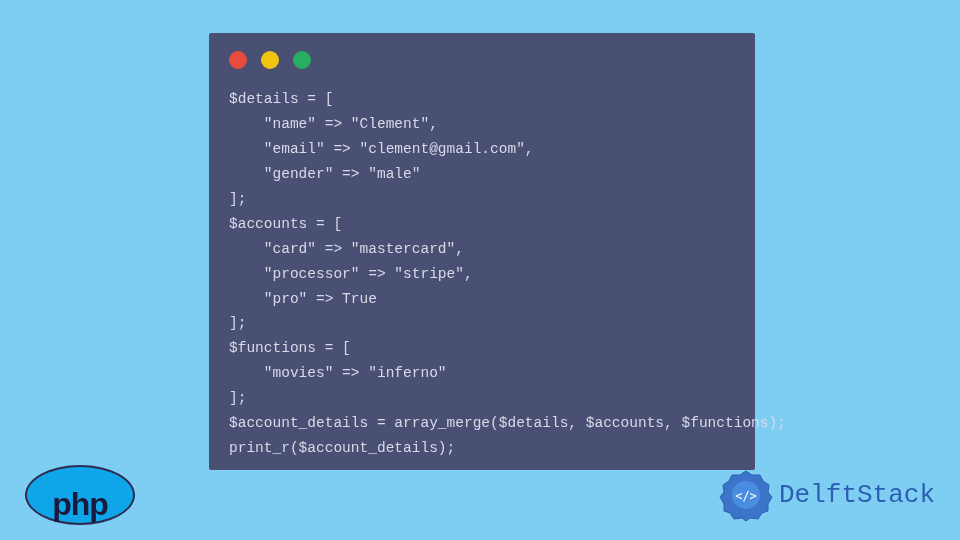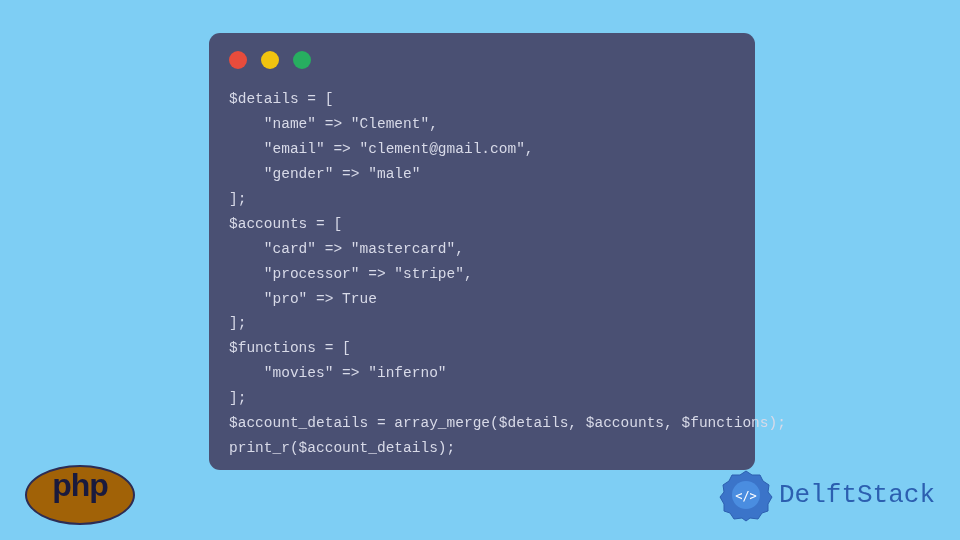--- a/index.html
+++ b/index.html
@@ -14,21 +14,21 @@
       position: relative;
       font-family: Arial, sans-serif;
     }
     .code-window {
       position: absolute;
       top: 33px;
       left: 209px;
       width: 546px;
       height: 437px;
       background: #4a5073;
-      border-radius: 11px;
+      border-radius: 2px;
       padding: 18px 20px;
     }
     .window-buttons {
       display: flex;
       gap: 14px;
       margin-bottom: 18px;
     }
     .window-btn {
       width: 18px;
       height: 18px;
@@ -47,25 +47,25 @@
     .php-logo {
       position: absolute;
       left: 25px;
       bottom: 15px;
       width: 110px;
       height: 60px;
     }
     .php-ellipse {
       width: 110px;
       height: 60px;
-      background: #a16207;
+      background: #0ea5e9;
       border: 2px solid #2c2c54;
       border-radius: 50%;
       display: flex;
-      align-items: flex-start;
+      align-items: flex-end;
       justify-content: center;
     }
     .php-text {
       color: #1a1a3d;
       font-weight: bold;
       font-size: 32px;
       font-family: Arial, sans-serif;
       letter-spacing: -1px;
     }
     .delft-logo {

